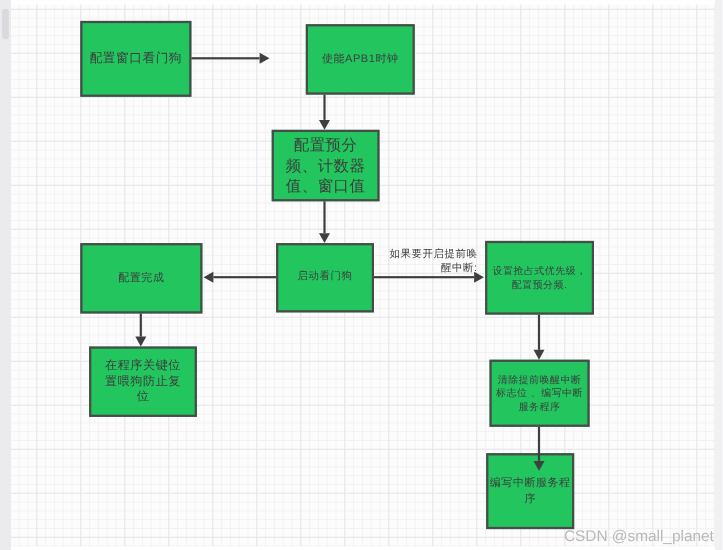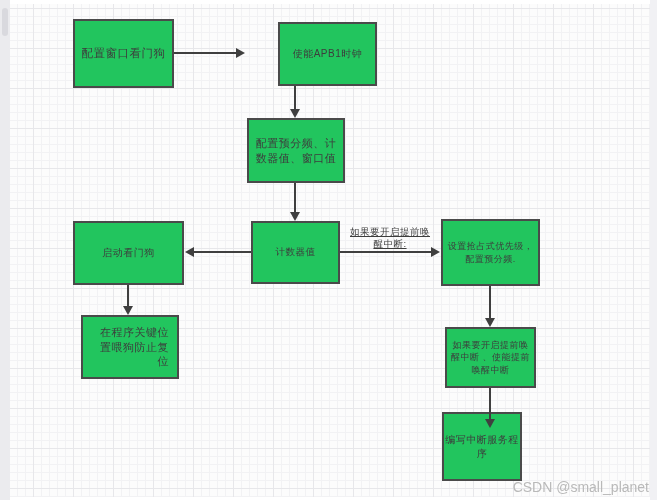--- a/index.html
+++ b/index.html
@@ -31,41 +31,40 @@
   
   .node{
     position:absolute;box-sizing:border-box;
     background:#22c55e;border:2px solid #4a4a4a;
     display:flex;align-items:center;justify-content:center;
     text-align:center;color:#3d3d3d;line-height:1.35;
     letter-spacing:0.5px;
   }
   .n1{left:73px;top:19px;width:101px;height:69px;font-size:11.5px;}
   .n2{left:246px;top:22px;width:99px;height:64px;font-size:10px;margin-left:32px;}
-  .n3{left:247px;top:118px;width:98px;height:65px;font-size:11px;padding:0 5px;}
+  .n3{left:247px;top:118px;width:98px;height:65px;font-size:14px;padding:0 5px;}
   .n4{left:251px;top:221px;width:89px;height:63px;font-size:9.5px;}
   .n5{left:73px;top:221px;width:111px;height:64px;font-size:10px;}
-  .n6{left:81px;top:315px;width:98px;height:64px;font-size:11px;padding:0 8px;text-align:right;}
+  .n6{left:81px;top:315px;width:98px;height:64px;font-size:11px;padding:0 8px;}
   .n7{left:441px;top:219px;width:99px;height:67px;font-size:9px;padding:0 4px;}
   .n8{left:445px;top:327px;width:91px;height:61px;font-size:9px;padding:0 4px;}
   .n9{left:442px;top:412px;width:80px;height:69px;font-size:10px;}
 
   
   .hline{position:absolute;height:2px;background:#3f3f3f;}
   .vline{position:absolute;width:2px;background:#3f3f3f;}
   .head{position:absolute;width:0;height:0;}
   .head.right{border-left:9px solid #3f3f3f;border-top:5px solid transparent;border-bottom:5px solid transparent;}
   .head.left{border-right:9px solid #3f3f3f;border-top:5px solid transparent;border-bottom:5px solid transparent;}
   .head.down{border-top:9px solid #3f3f3f;border-left:5px solid transparent;border-right:5px solid transparent;}
 
   .edge-label{
     position:absolute;left:346px;top:226px;width:88px;
-    font-size:9.5px;line-height:11.5px;color:#3d3d3d;text-align:center;
+    font-size:9.5px;line-height:11.5px;color:#3d3d3d;text-align:right;
     letter-spacing:0.5px;
-    text-decoration:underline;
   }
 
   .watermark{
     position:absolute;right:8px;top:479px;
     font-size:14px;color:#b9b9b9;white-space:nowrap;text-align:center;
   }
 </style>
 </head>
 <body>
 
@@ -74,25 +73,25 @@
   <div class="band-top"></div>
   <div class="band-bottom"></div>
   <div class="strip-left">
     <div class="thumb"></div>
   </div>
   <div class="strip-right"></div>
 
   <div class="node n1">配置窗口看门狗</div>
   <div class="node n2">使能APB1时钟</div>
   <div class="node n3">配置预分频、计数器值、窗口值</div>
-  <div class="node n4">计数器值</div>
-  <div class="node n5">启动看门狗</div>
+  <div class="node n4">启动看门狗</div>
+  <div class="node n5">配置完成</div>
   <div class="node n6">在程序关键位置喂狗防止复位</div>
   <div class="node n7">设置抢占式优先级，配置预分频.</div>
-  <div class="node n8">如果要开启提前唤醒中断 、使能提前唤醒中断</div>
+  <div class="node n8">清除提前唤醒中断标志位 、编写中断服务程序</div>
   <div class="node n9">编写中断服务程序</div>
 
   <div class="hline" style="left:174px;top:52px;width:62px;"></div>
   <div class="head right" style="left:236px;top:48px;"></div>
 
   <div class="vline" style="left:294px;top:86px;height:23px;"></div>
   <div class="head down" style="left:290px;top:109px;"></div>
 
   <div class="vline" style="left:294px;top:183px;height:29px;"></div>
   <div class="head down" style="left:290px;top:212px;"></div>

